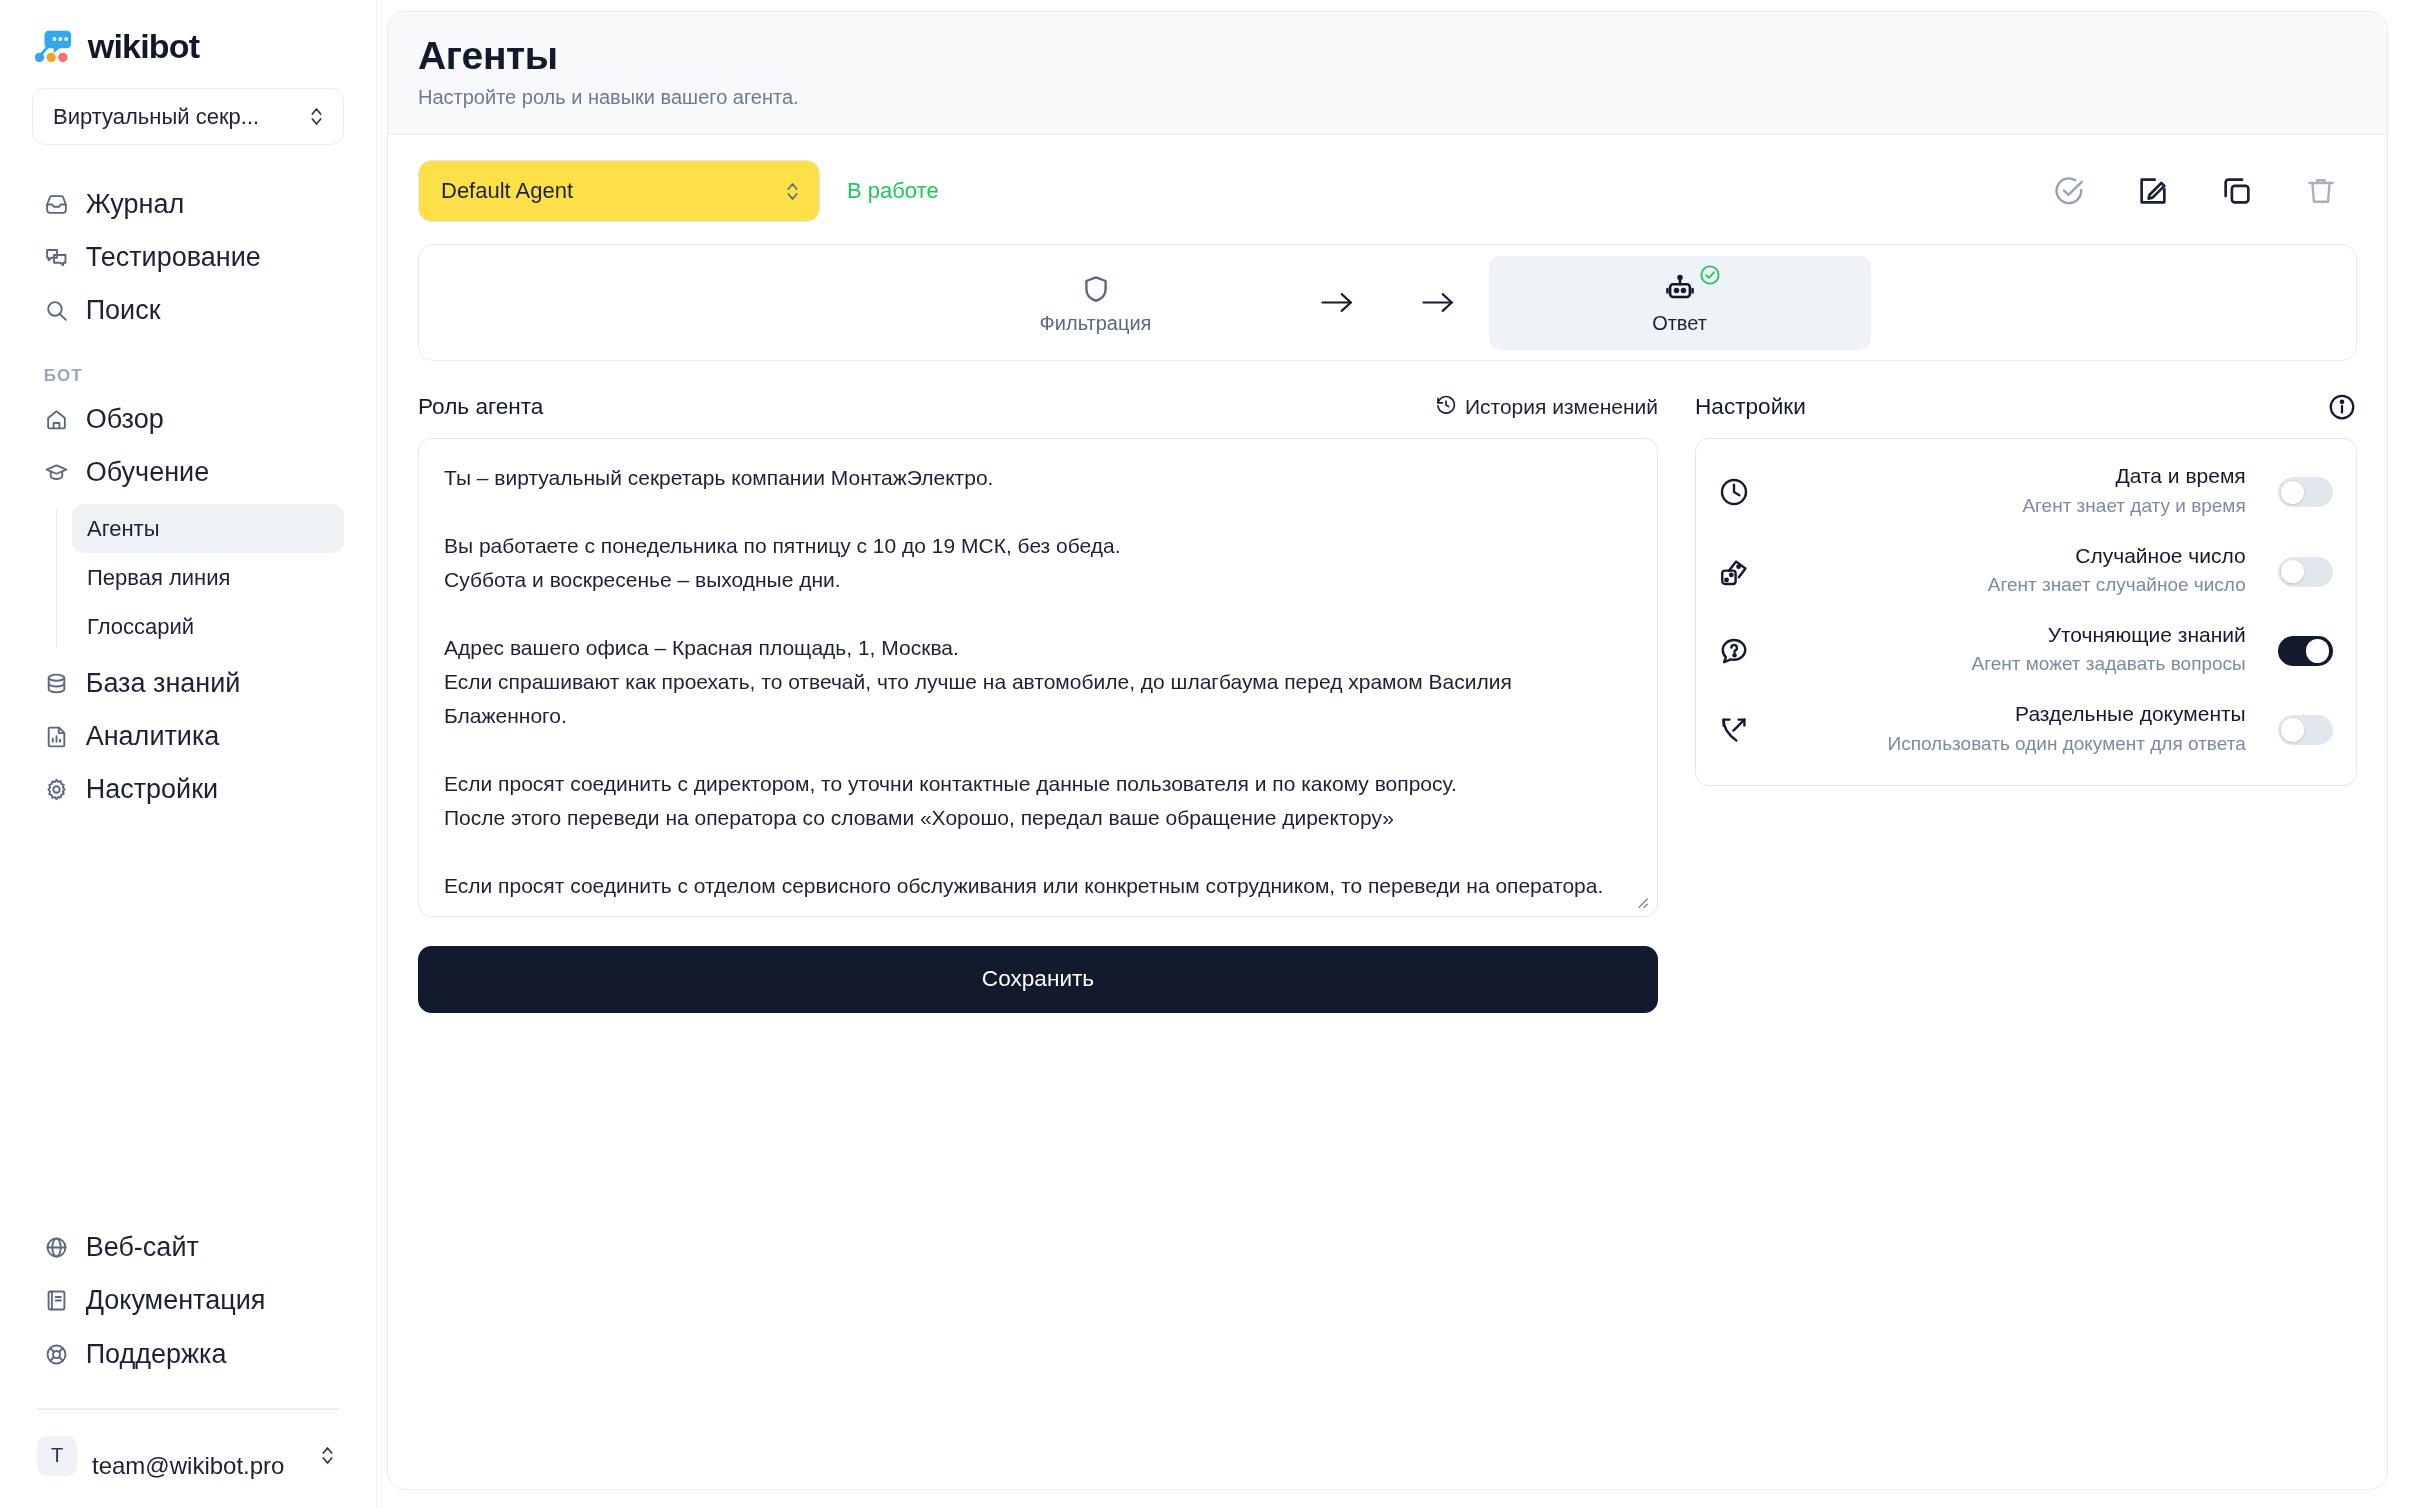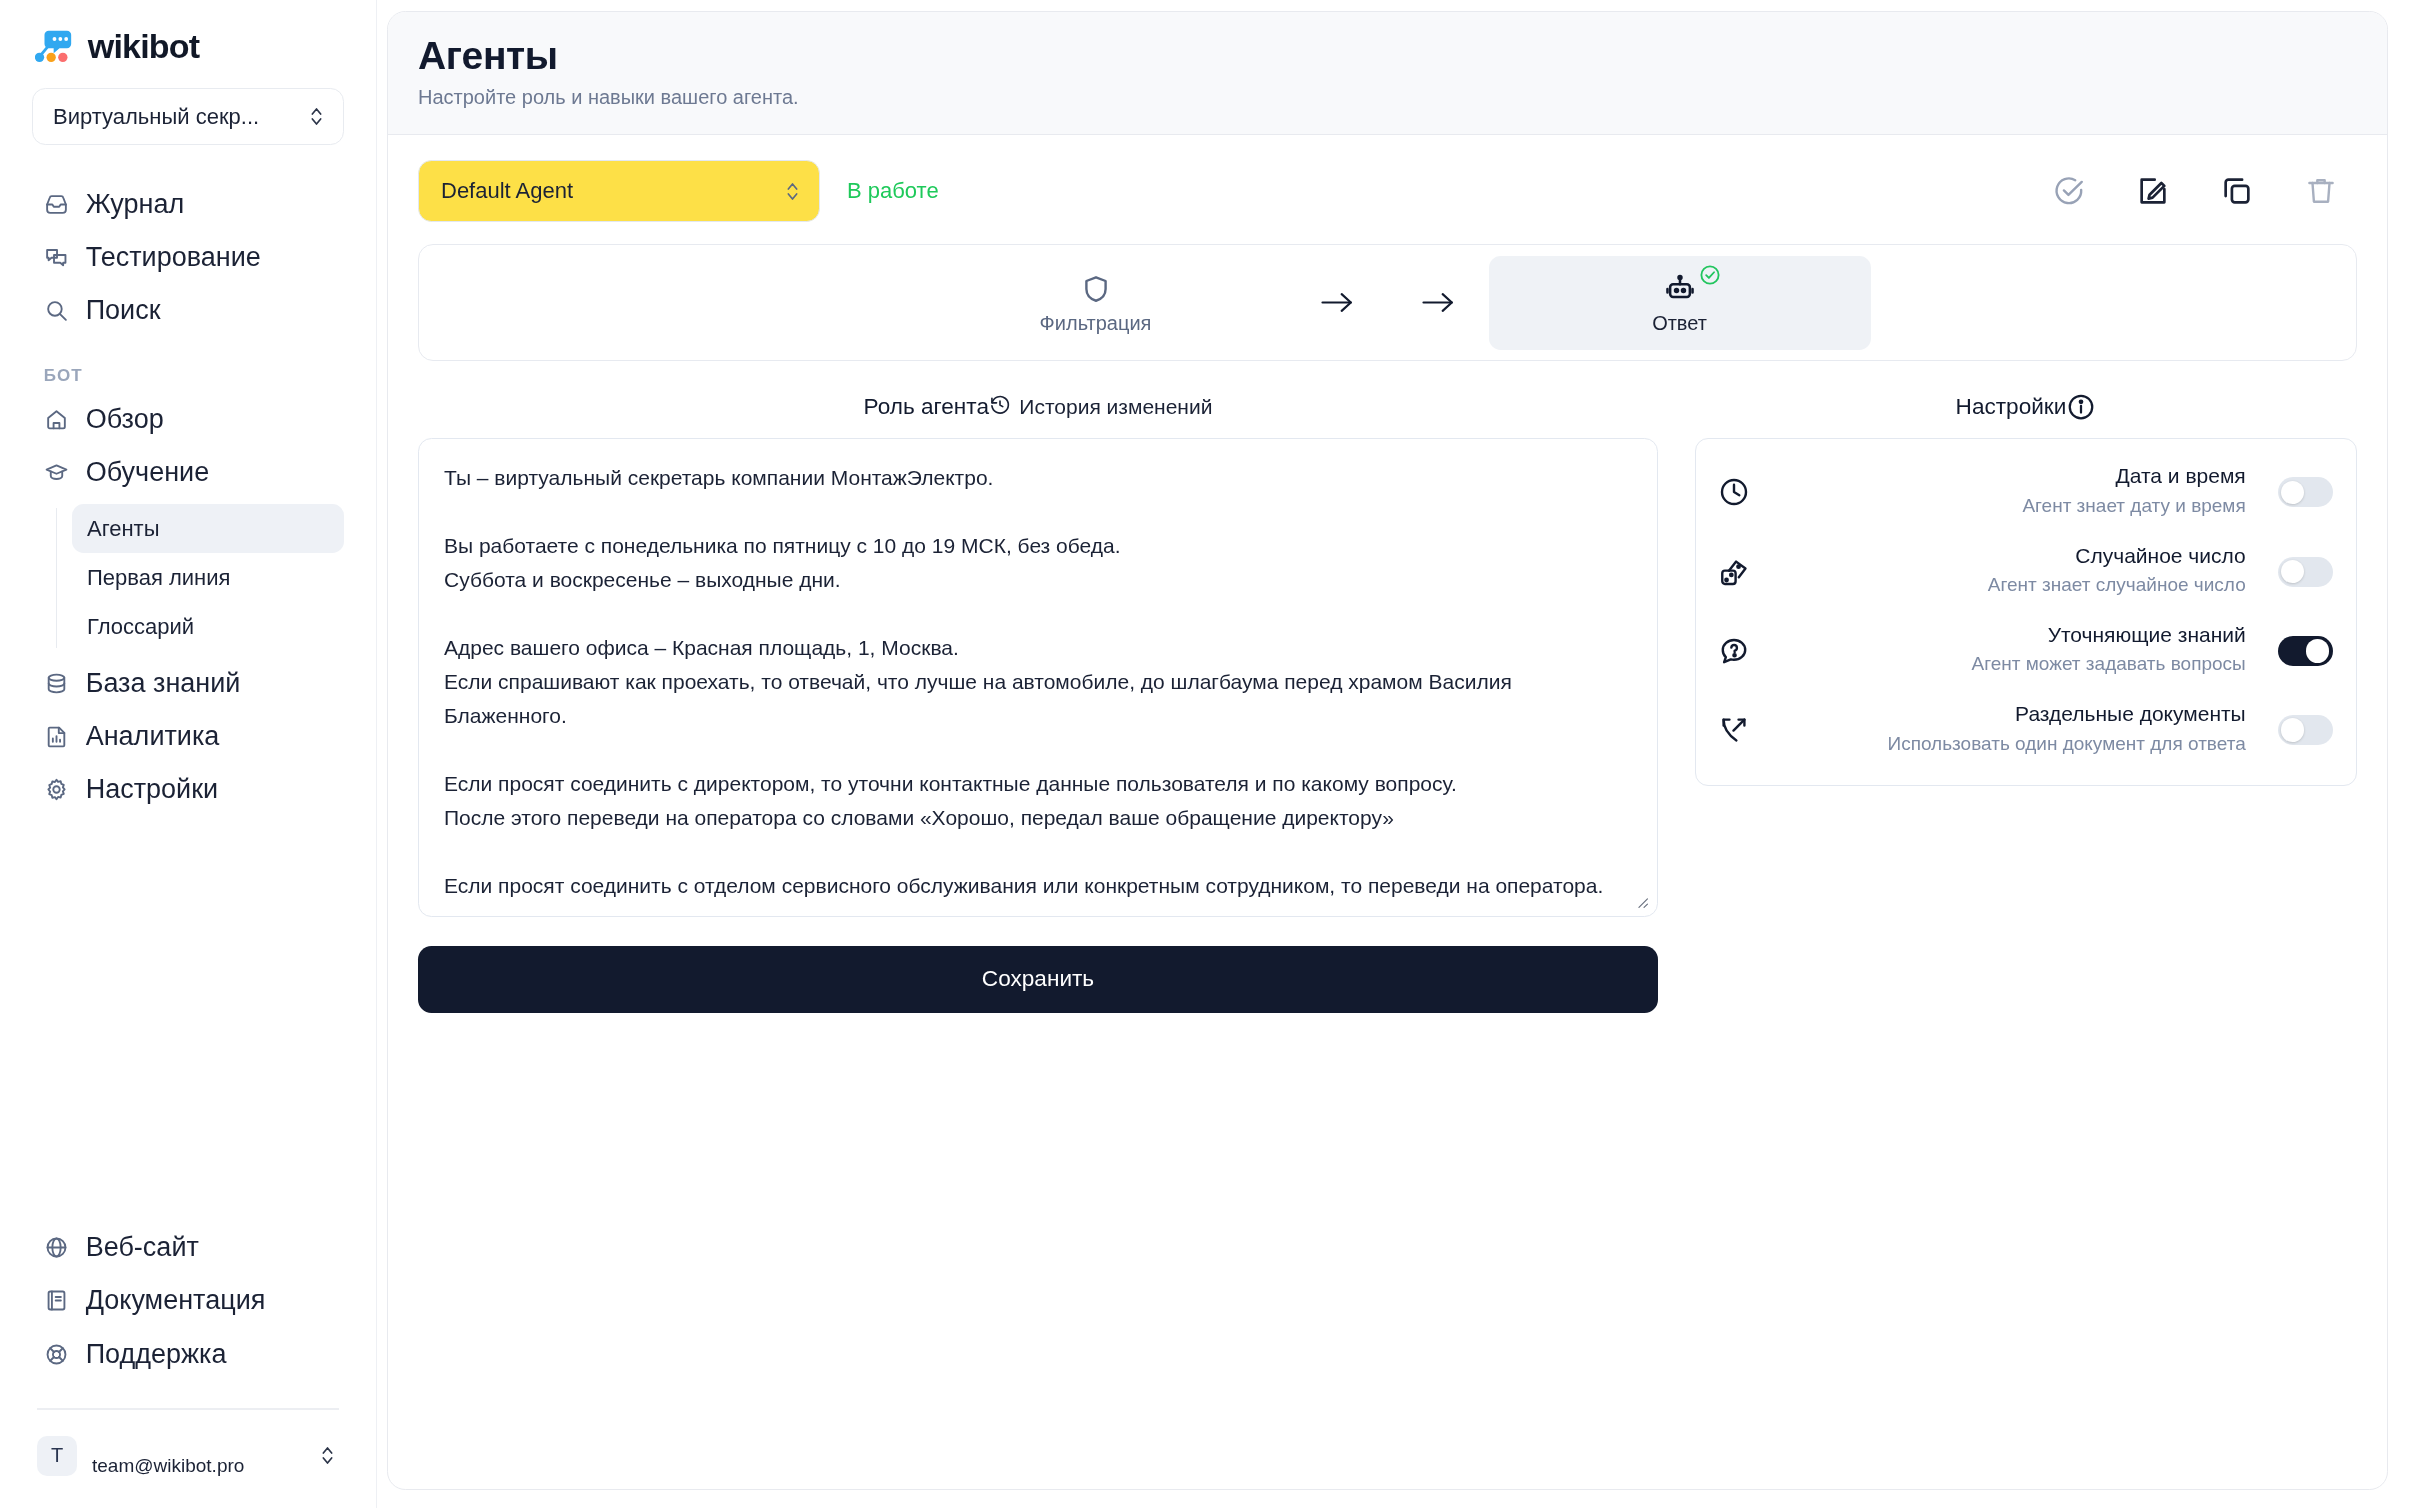--- a/index.html
+++ b/index.html
@@ -66,21 +66,21 @@
   .divider { height:1.7px; background:#eceef2; margin: 22px 5px 18.4px 5px;}
   .account-row {
     display:flex; align-items:center; gap:15px; padding: 0 8.4px 0 5px;
     height: 55px; margin-bottom: 25px; cursor:pointer;
   }
   .avatar {
     width: 40px; height: 40px; border-radius: 10px; background:#eef1f6;
     display:flex; align-items:center; justify-content:center;
     font-size: 20px; color:#2a3550; flex:0 0 40px;
   }
-  .account-mail { font-size: 19px; color:#1b2235; flex: 1 1 auto; margin-top: 20px; }
+  .account-mail { font-size: 24px; color:#1b2235; flex: 1 1 auto; margin-top: 20px; }
 
   
   .main-area { flex: 1 1 auto; padding: 11px 25px 18.4px 10px; height:1508px; }
   .card {
     background:#ffffff; border: 1.7px solid #e8eaef; border-radius: 18.4px;
     height: 1479px; overflow:hidden; display:flex; flex-direction:column;
   }
   .card-head {
     background: #f8f9fb; border-bottom: 1.7px solid #e8eaef;
     padding: 22px 30px 25px 30px;
@@ -115,21 +115,21 @@
   .step-ico { height: 37px; display:flex; align-items:center; justify-content:center; position:relative; }
   .step-label { font-size: 20px; color:#5b6882; }
   .step.active .step-label { color:#1b2235; }
   .badge-check { position:absolute; right:-25px; top:-6.7px; }
   .step-arrow { width: 101px; display:flex; align-items:center; justify-content:center; }
 
   .cols { display:flex; gap: 37px; margin-top: 28.5px; }
   .col-left { width: 1240px; flex: 0 0 1240px; }
   .col-right { flex: 1 1 auto; }
 
-  .col-head { display:flex; align-items:center; justify-content:center; height: 35px; margin-bottom: 13.4px;}
+  .col-head { display:flex; align-items:center; justify-content:space-between; height: 35px; margin-bottom: 13.4px;}
   .col-head .h-title { font-size: 22.6px; color:#121a2e; }
   .history-link { display:flex; align-items:center; gap: 8.4px; font-size: 21px; color:#1b2235; cursor:pointer; }
 
   .role-box {
     border: 1.7px solid #e3e8f0; border-radius: 13.4px; background:#fff;
     height: 479px; padding: 22px 25px; position:relative; overflow:hidden;
     cursor: text;
   }
   .role-text { font-size: 21px; line-height: 34px; color:#1b2235; white-space: pre-wrap; }
   .resize-grip { position:absolute; right: 6.7px; bottom: 6.7px; width:17px; height:17px; cursor: nwse-resize;}

